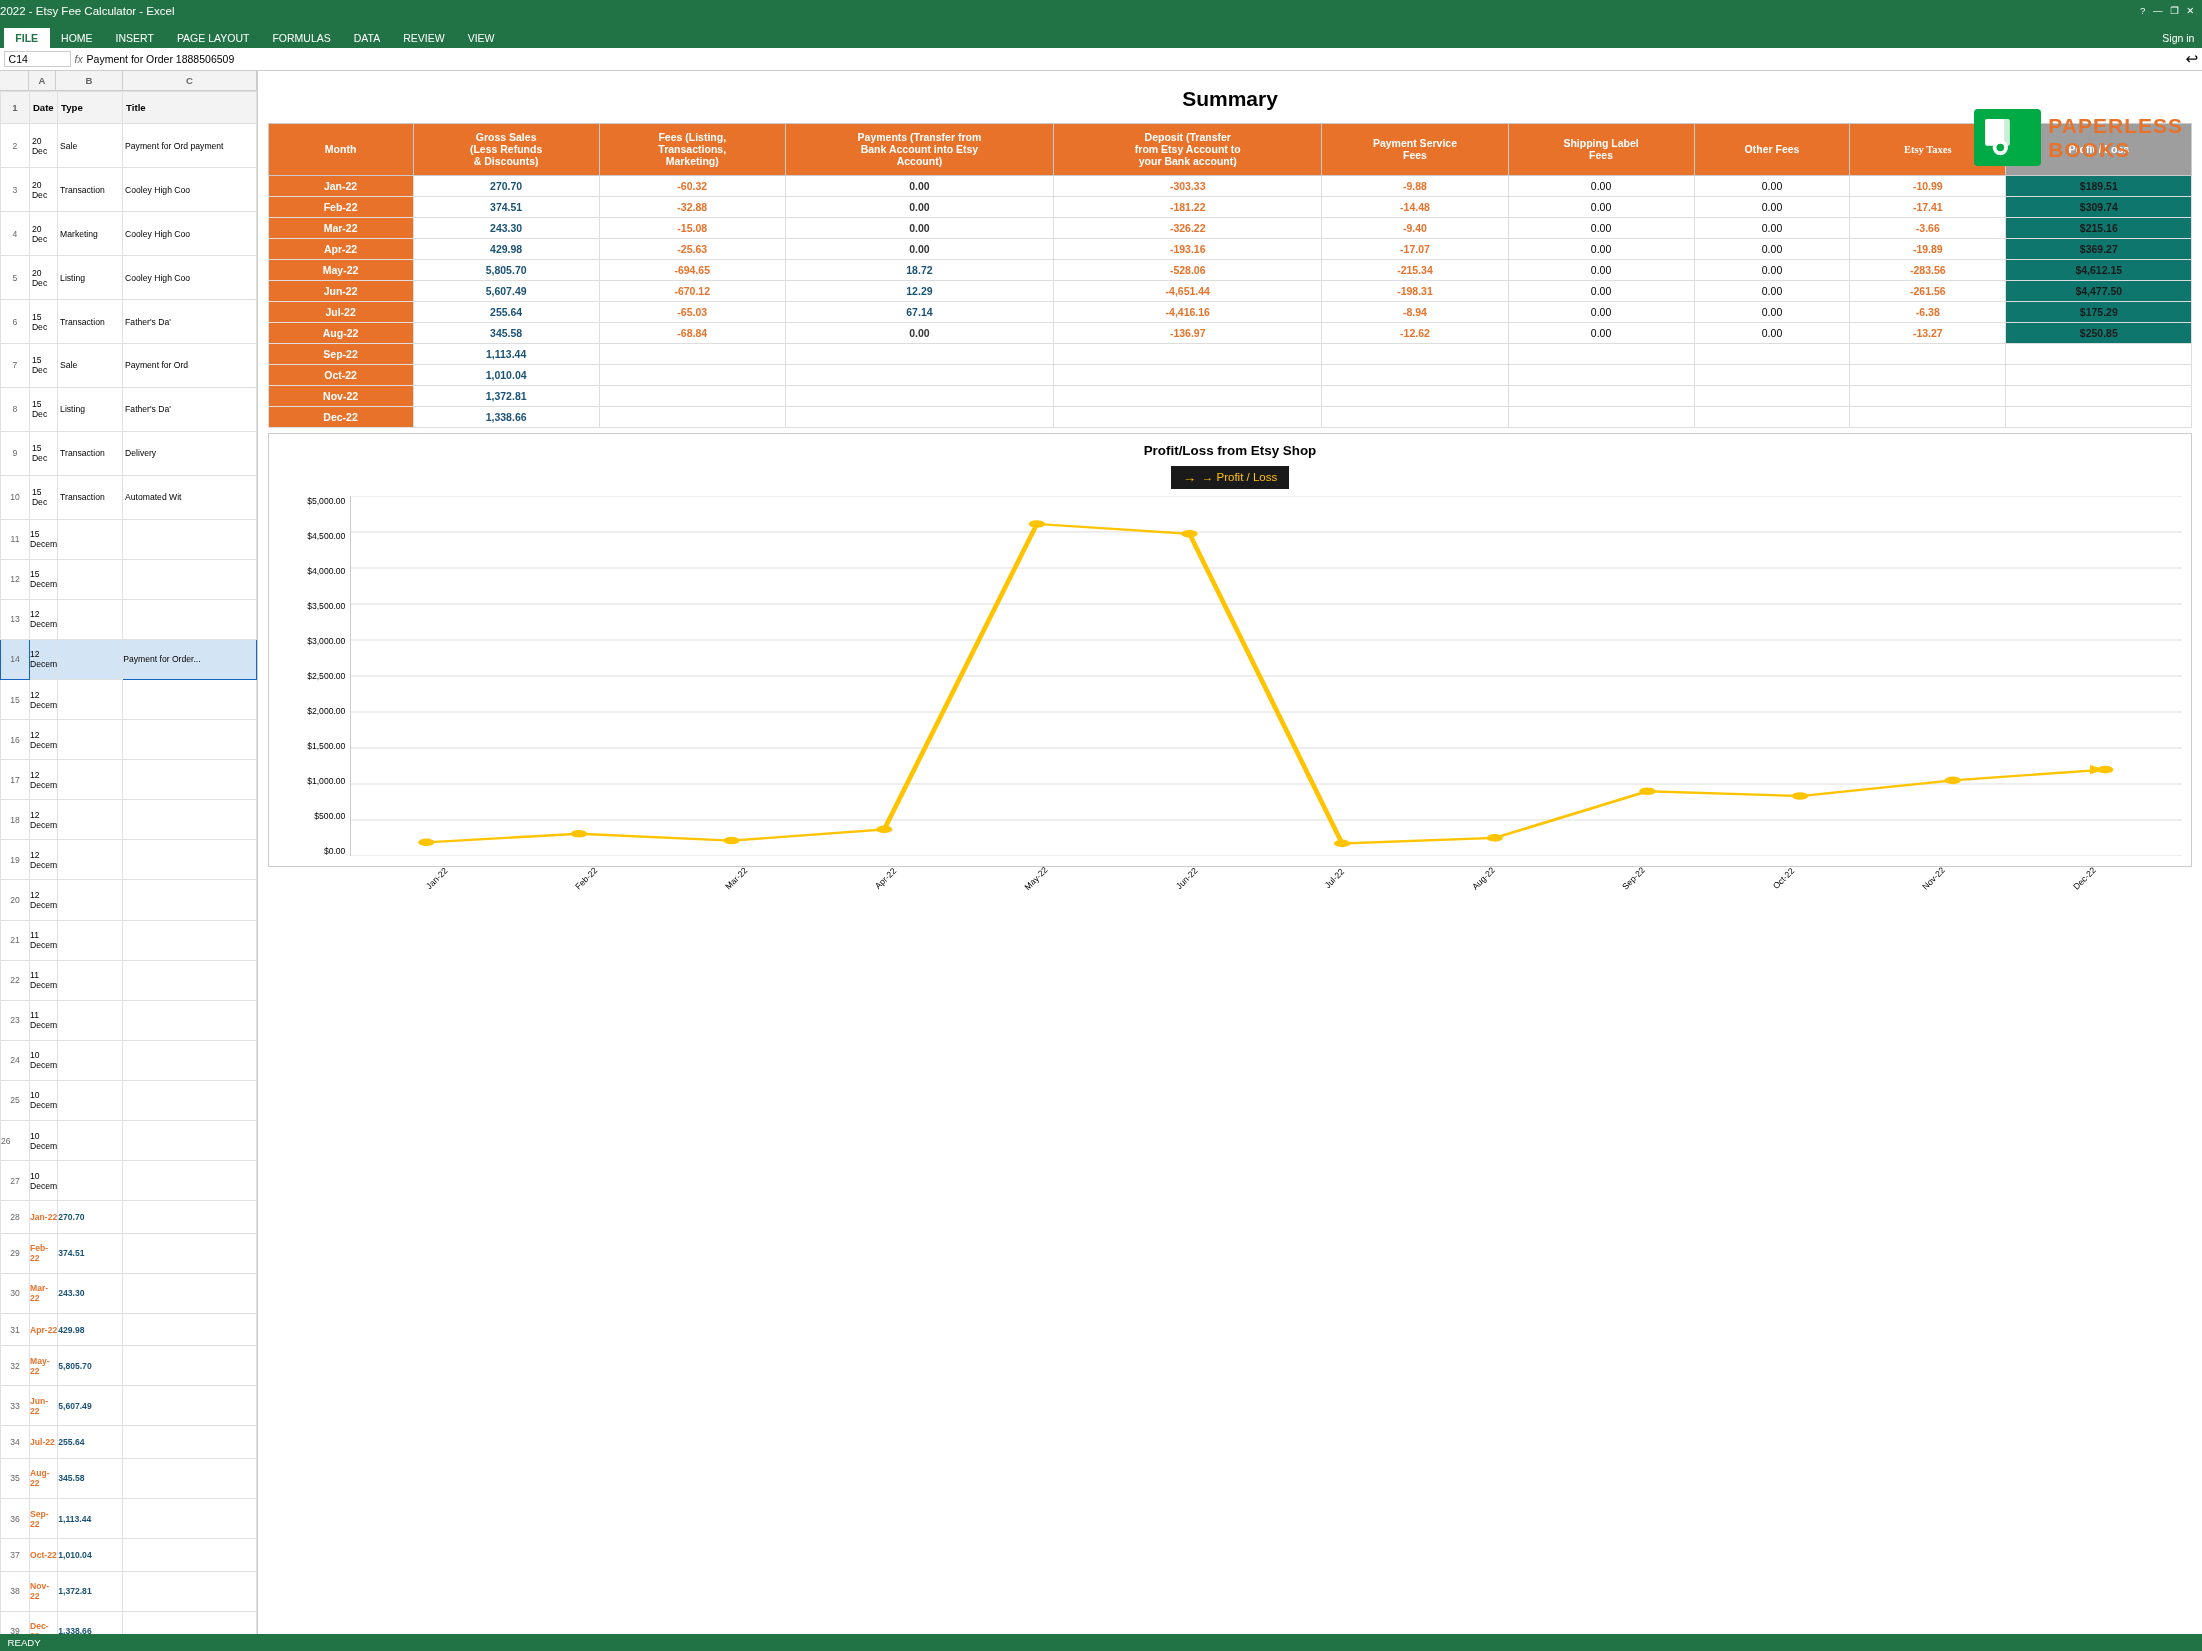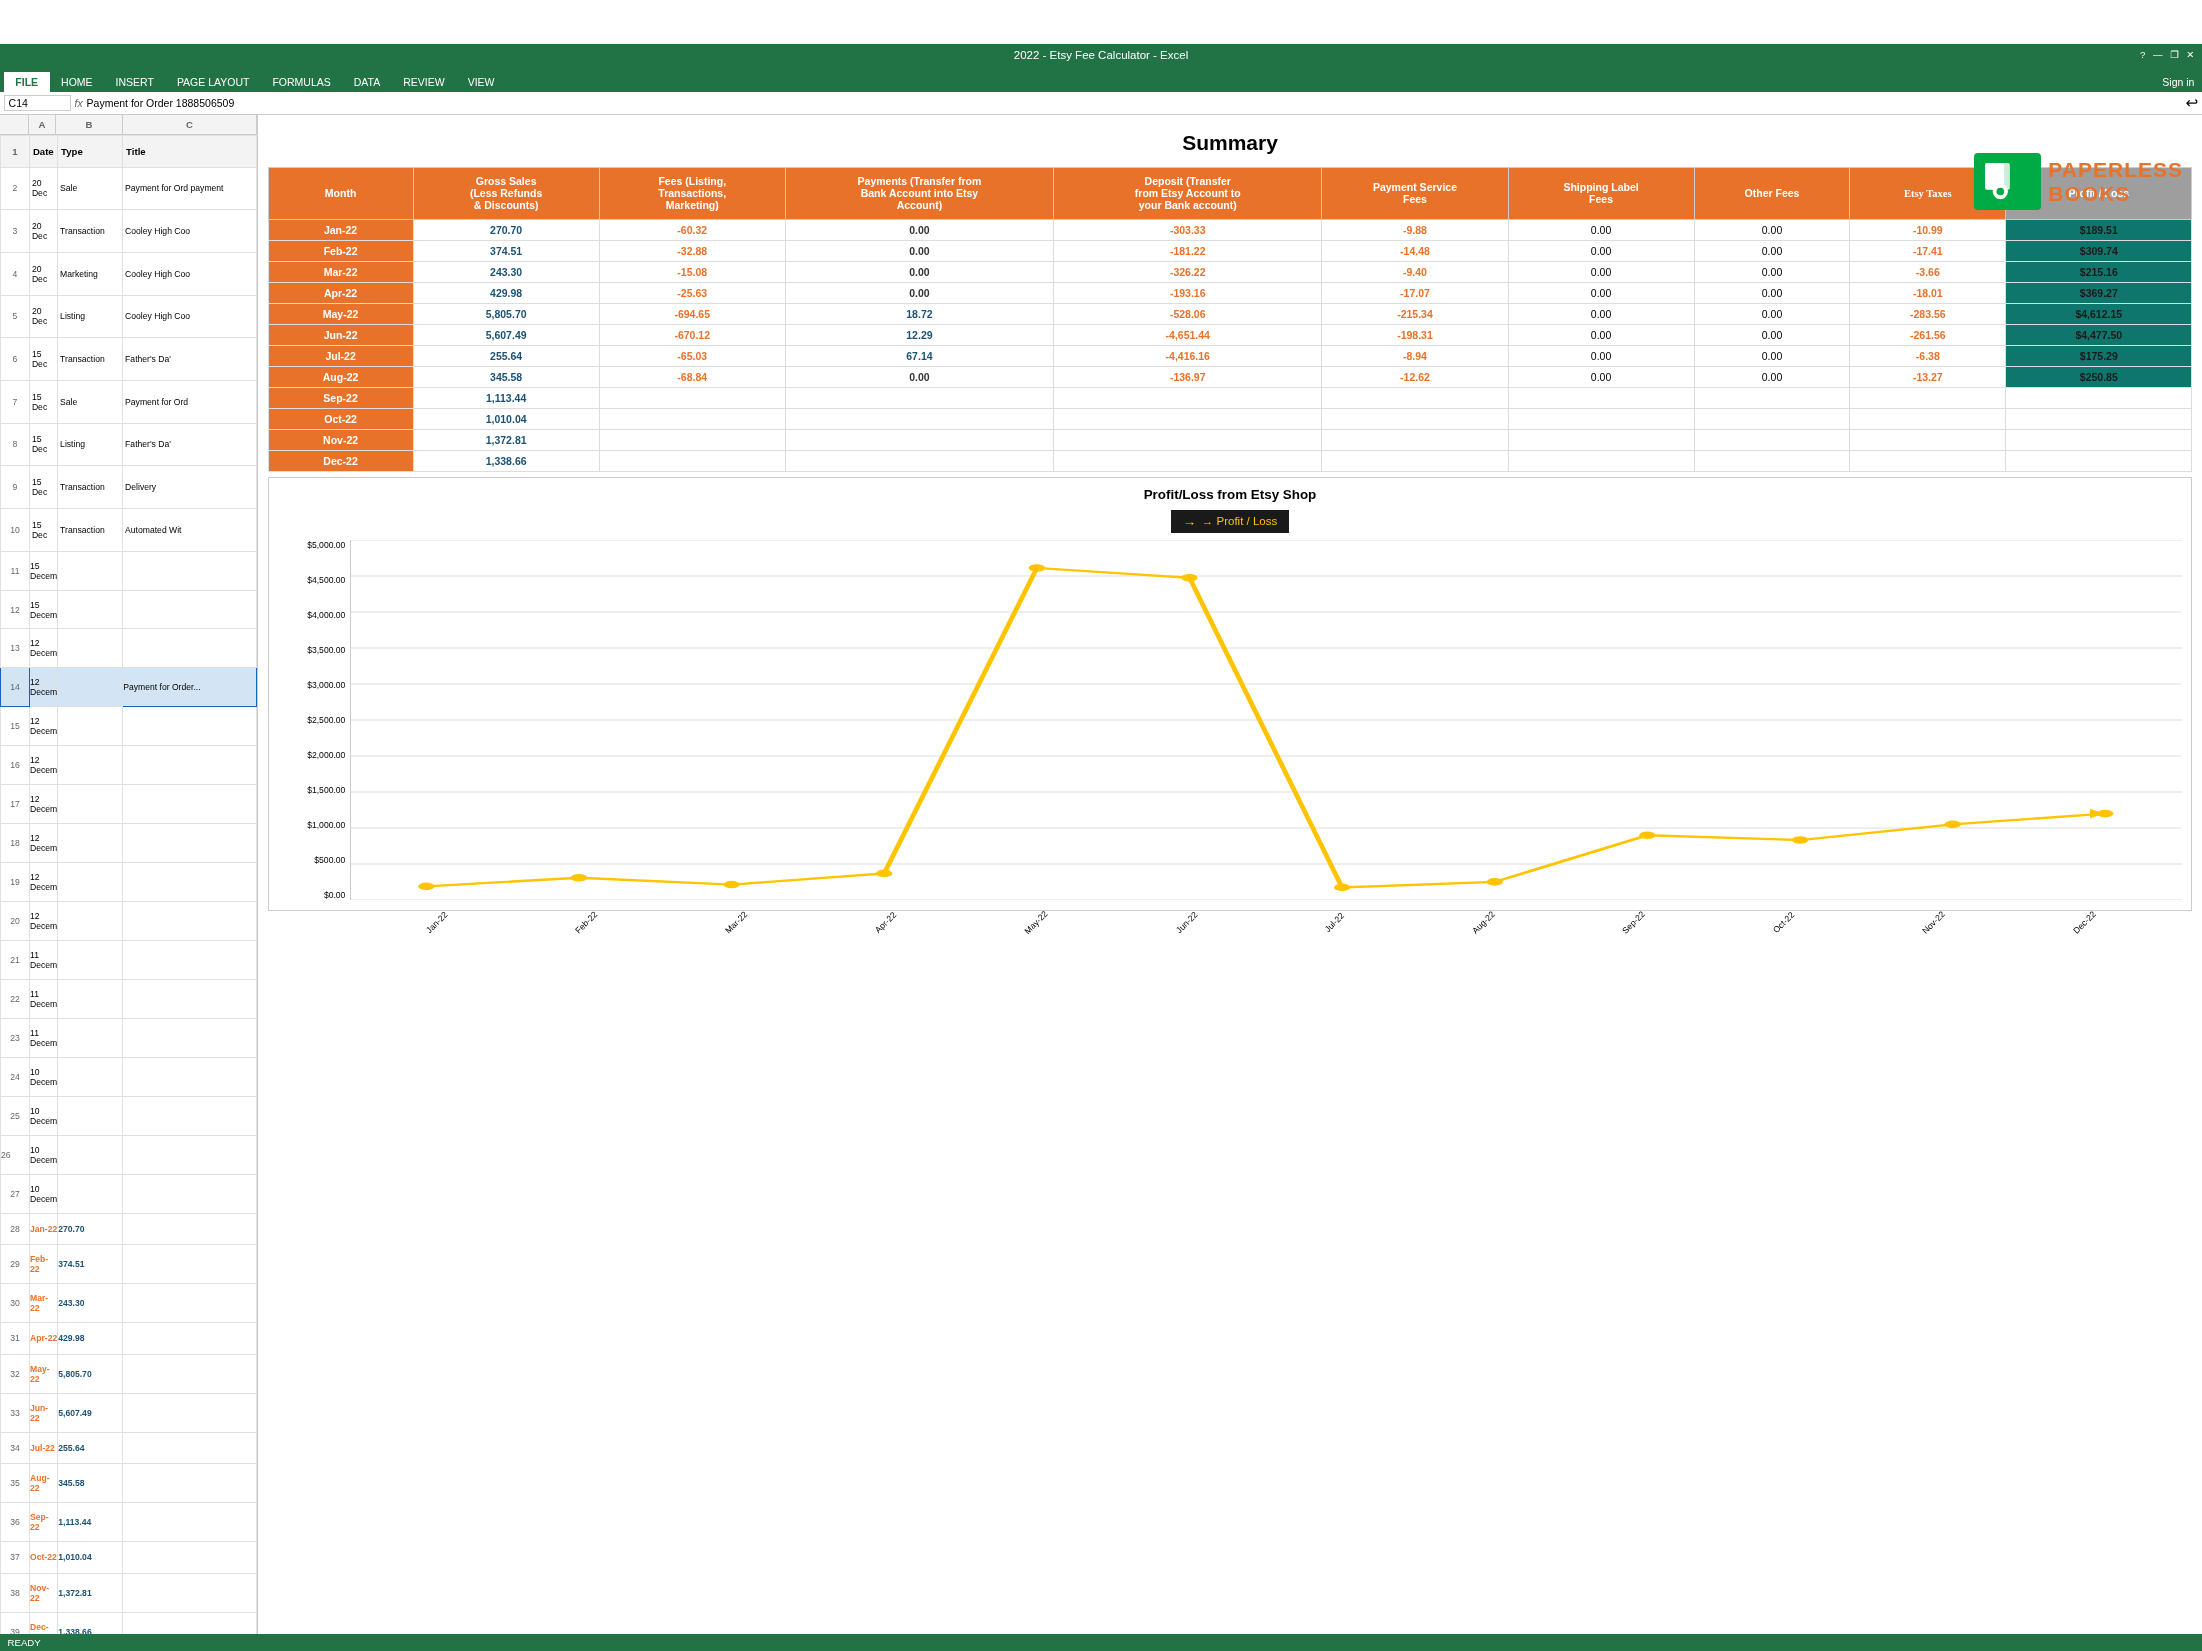--- a/index.html
+++ b/index.html
@@ -5,24 +5,23 @@
     * { box-sizing: border-box; margin: 0; padding: 0; }
     body { font-family: 'Segoe UI', Arial, sans-serif; font-size: 10.5px; background: #fff; overflow: hidden; }
     
     
     .excel-titlebar {
       background: #217346;
       color: white;
       height: 21px;
       display: flex;
       align-items: center;
-      justify-content: center;
+      justify-content: flex-start;
       font-size: 11.5px;
       position: relative;
-      margin-top: 44px;
     }
     .excel-titlebar .win-controls {
       position: absolute;
       right: 7.6px;
       display: flex;
       gap: 7.6px;
       font-size: 9.6px;
     }
     .excel-ribbon-tabs {
       background: #217346;
@@ -583,21 +582,21 @@
   </tr>
               <tr>
     <td class="month-cell">Apr-22</td>
     <td class="gross-sales">429.98</td>
     <td class="negative-val">-25.63</td>
     <td style="color:#333; font-weight:bold;">0.00</td>
     <td class="negative-val">-193.16</td>
     <td class="negative-val">-17.07</td>
     <td>0.00</td>
     <td>0.00</td>
-    <td class="negative-val">-18.01</td>
+    <td class="negative-val">-19.89</td>
     <td class="profit-positive">$369.27</td>
   </tr>
               <tr>
     <td class="month-cell">May-22</td>
     <td class="gross-sales">5,805.70</td>
     <td class="negative-val">-694.65</td>
     <td style="color:#1a5276; font-weight:bold;">18.72</td>
     <td class="negative-val">-528.06</td>
     <td class="negative-val">-215.34</td>
     <td>0.00</td>

